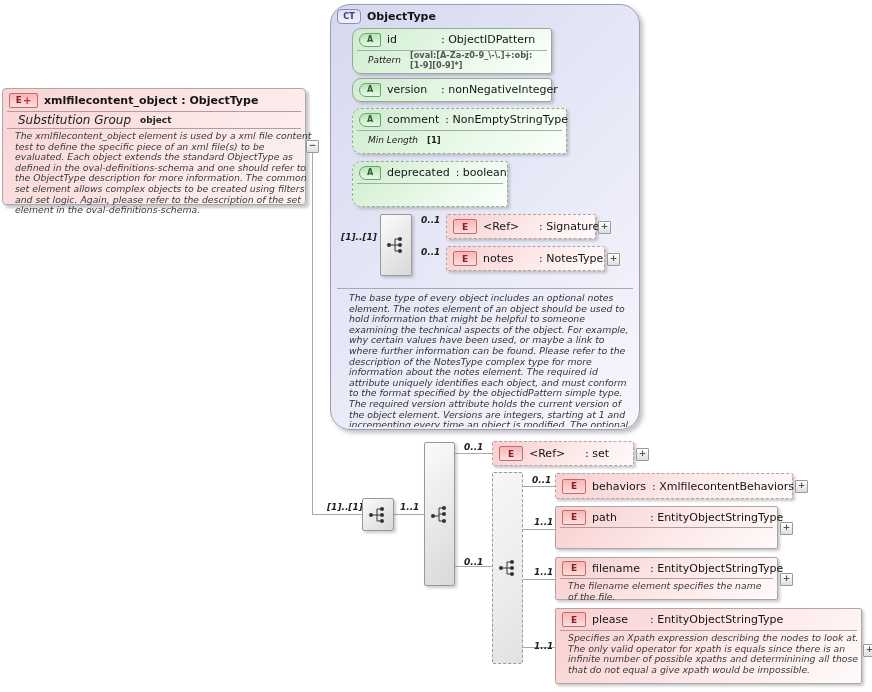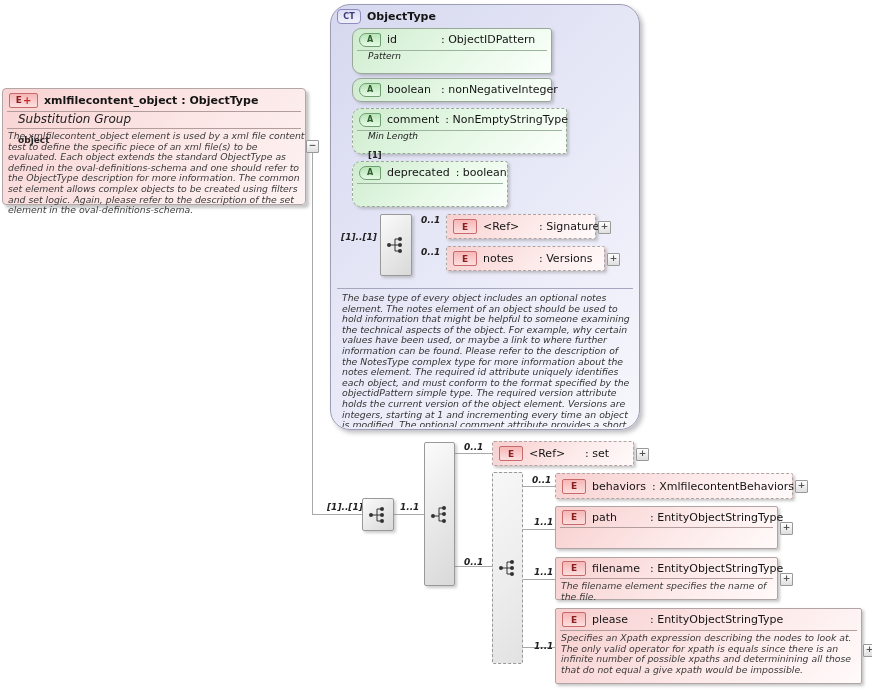--- a/index.html
+++ b/index.html
@@ -30,22 +30,22 @@
   .groupbox{position:absolute;box-sizing:border-box;border:1px dashed #999;border-radius:2px;
          background:linear-gradient(135deg,#f7f7f7 0%,#ececec 60%,#e2e2e2 100%);
          display:flex;align-items:center;justify-content:center;}
 
   
   .row{display:flex;align-items:center;gap:6px;padding:0 6px;height:21px;}
   .name,.type{font-weight:normal;font-size:11px;color:#141414;white-space:nowrap;}
   .nw50{min-width:48px;} .nw54{min-width:50px;} .nw58{min-width:52px;}
   .sep{height:1px;margin:0 4px;background:#b39c9c;}
   .sep-g{height:1px;margin:0 4px;background:#9cb39c;}
-  .desc{font-style:italic;font-size:9.3px;color:#3a3a3a;line-height:1.14;padding:2px 5px 0 5px;}
-  .facet{display:flex;gap:9px;padding:0 15px;height:18px;flex-direction:column;}
+  .desc{font-style:italic;font-size:9.3px;color:#3a3a3a;line-height:1.14;padding:2px 5px 0 12px;}
+  .facet{display:flex;align-items:center;gap:9px;padding:0 15px;height:18px;}
   .facet-label{font-style:italic;font-size:9px;color:#222;}
   .facet-value{font-size:8.2px;color:#555;font-weight:bold;}
   .facet-strong{font-size:9px;color:#222;font-weight:bold;}
   .card{position:absolute;font-style:italic;font-weight:bold;font-size:9px;color:#222;white-space:nowrap;}
 
   
   .icon-e{width:22px;height:13px;flex:0 0 auto;border:1px solid #c86a6a;border-radius:2px;
           background:linear-gradient(180deg,#f6b6b6,#fcdfdf);color:#8a1f1f;
           font-size:9px;font-weight:bold;display:flex;align-items:center;justify-content:center;}
   .icon-eplus{width:27px;height:13px;flex:0 0 auto;border:1px solid #c86a6a;border-radius:2px;
@@ -115,27 +115,28 @@
 
   <div class="attr" style="left:352px;top:28px;width:200px;height:46px;">
     <div class="row">
       <span class="icon-a">A</span>
       <span class="name nw50">id</span>
       <span class="type">: ObjectIDPattern</span>
     </div>
     <div class="sep-g"></div>
     <div class="facet">
       <span class="facet-label">Pattern</span>
+      <span class="facet-value">[oval:[A-Za-z0-9_\-\.]+:obj:[1-9][0-9]*]</span>
     </div>
   </div>
 
   <div class="attr" style="left:352px;top:78px;width:200px;height:24px;">
     <div class="row">
       <span class="icon-a">A</span>
-      <span class="name nw50">boolean</span>
+      <span class="name nw50">version</span>
       <span class="type">: nonNegativeInteger</span>
     </div>
   </div>
 
   <div class="attr dashed" style="left:352px;top:108px;width:215px;height:46px;">
     <div class="row">
       <span class="icon-a">A</span>
       <span class="name">comment</span>
       <span class="type">: NonEmptyStringType</span>
     </div>
@@ -178,21 +179,21 @@
       <span class="type">: Signature</span>
     </div>
   </div>
   <div class="expander" style="left:598px;top:221px;">+</div>
 
   <div class="card" style="left:421px;top:247px;">0..1</div>
   <div class="elem dashed" style="left:446px;top:246px;width:159px;height:25px;">
     <div class="row" style="height:23px;">
       <span class="icon-e">E</span>
       <span class="name nw54">notes</span>
-      <span class="type">: Versions</span>
+      <span class="type">: NotesType</span>
     </div>
   </div>
   <div class="expander" style="left:607px;top:253px;">+</div>
 
   <div class="hline" style="left:337px;top:288px;width:296px;background:#a6a6be;"></div>
   <div class="abs desc" style="left:337px;top:291px;width:298px;height:136px;overflow:hidden;color:#333;">The base type of every object includes an optional notes element. The notes element of an object should be used to hold information that might be helpful to someone examining the technical aspects of the object. For example, why certain values have been used, or maybe a link to where further information can be found. Please refer to the description of the NotesType complex type for more information about the notes element. The required id attribute uniquely identifies each object, and must conform to the format specified by the objectidPattern simple type. The required version attribute holds the current version of the object element. Versions are integers, starting at 1 and incrementing every time an object is modified. The optional comment attribute provides a short description of the object. The optional deprecated attribute signifies that an id is no longer to be used or referenced but the information has been kept around for historic purposes.</div>
 
   <div class="card" style="left:327px;top:502px;">[1]..[1]</div>
   <div class="graybox" style="left:362px;top:498px;width:32px;height:33px;">
     <svg class="seq-icon" width="22" height="20" viewBox="0 0 22 20">

